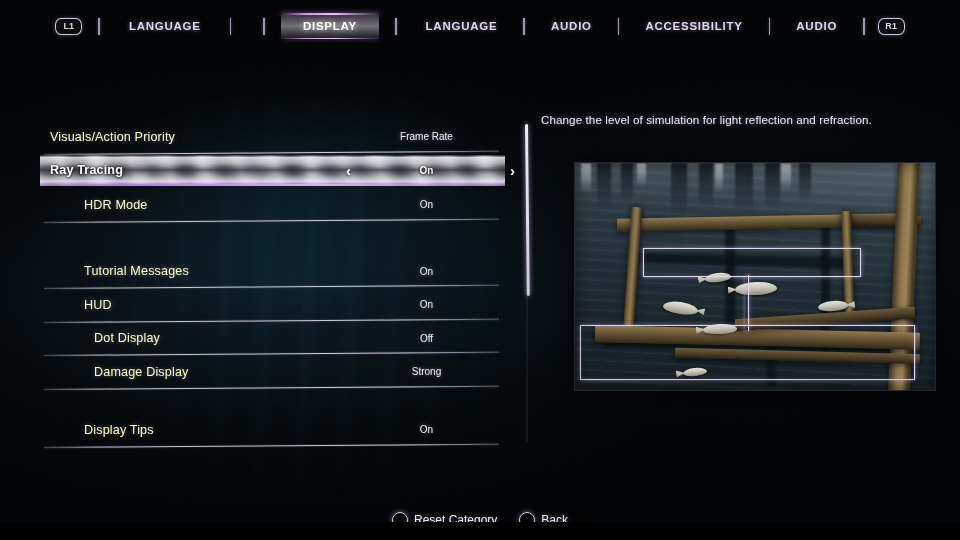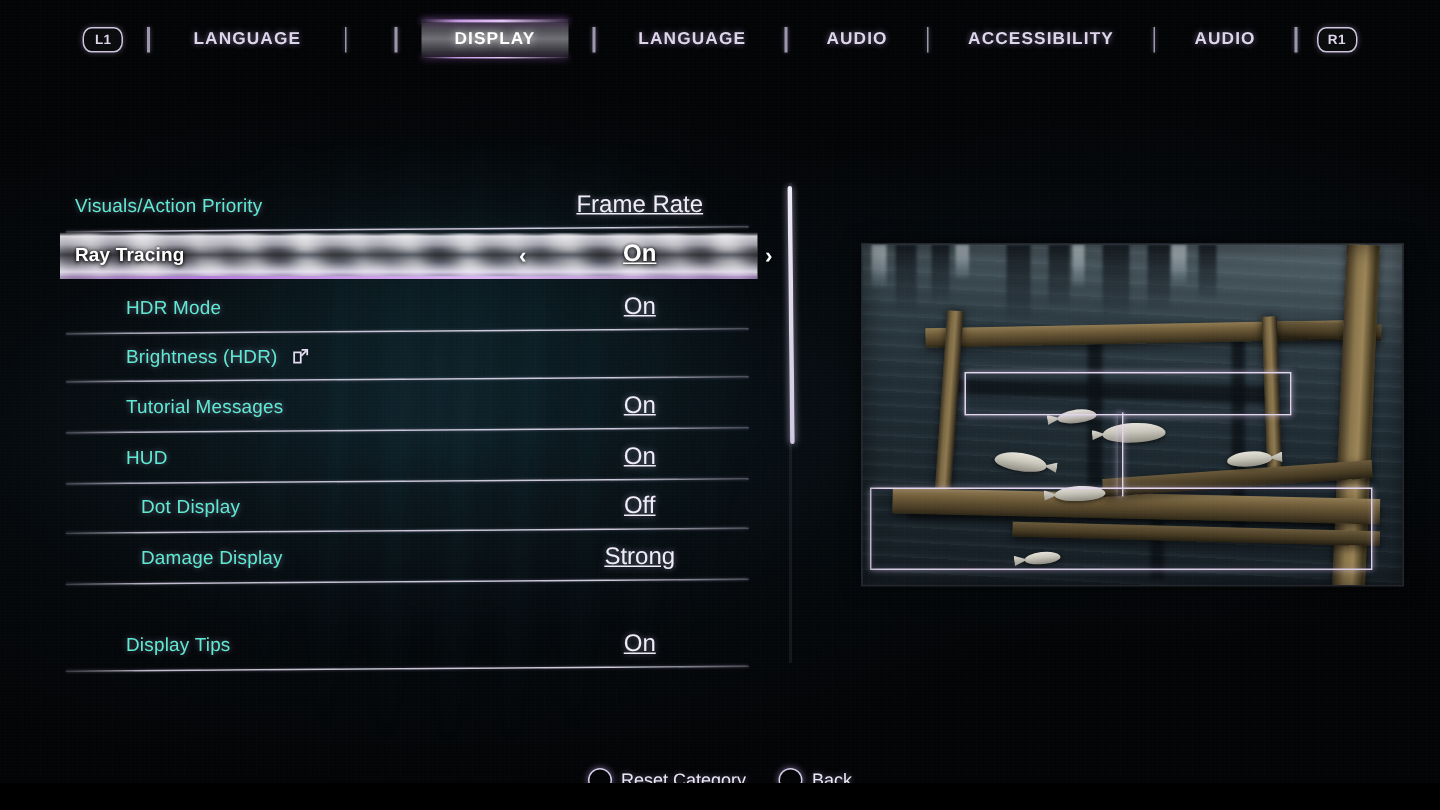--- a/index.html
+++ b/index.html
@@ -153,37 +153,36 @@
   }
   .row {
     position: relative;
     height: 33.6px;
     display: flex;
     align-items: center;
   }
   .row .label {
     position: absolute;
     font-size: 12.6px;
-    color: #5eead4;
+    color: #fef9c3;
     letter-spacing: 0.15px;
     text-shadow: 0 0 4px rgba(205,195,235,0.45);
     white-space: nowrap;
     display: flex;
     align-items: center;
     gap: 7px;
   }
   .row .value {
     position: absolute;
     left: 330px;
     width: 105px;
     text-align: center;
-    font-size: 16px;
+    font-size: 10px;
     color: #f0ecf8;
     text-shadow: 0 0 4px rgba(205,195,235,0.5);
-    text-decoration: underline;
   }
   .row .rule {
     position: absolute;
     left: 0;
     width: 455px;
     height: 1px;
     background: linear-gradient(90deg, rgba(216,210,232,0.25) 0%, rgba(224,218,238,0.85) 12%, rgba(228,222,242,0.9) 80%, rgba(200,194,220,0.35) 100%);
     box-shadow: 0 0 2px rgba(210,200,235,0.35);
   }
   
@@ -454,34 +453,20 @@
       <span class="value">On</span>
       <span class="arrow right">›</span>
     </div>
 
     <div class="row indent-1" style="top:68px;position:absolute;width:462px;">
       <span class="label">HDR Mode</span>
       <span class="value">On</span>
       <span class="rule skew-a" style="bottom:-1px;"></span>
     </div>
 
-    <div class="row indent-1" style="top:100.8px;position:absolute;width:462px;">
-      <span class="label">
-        <span>Brightness (HDR)</span>
-        <span class="ext-icon">
-          <svg viewBox="0 0 12 12" width="11" height="11" aria-hidden="true">
-            <path d="M1.2 3.2 H6.0 V10.6 H1.2 Z" fill="none" stroke="#e3dcf2" stroke-width="1.3"></path>
-            <path d="M6.6 1.4 H10.7 V5.3" fill="none" stroke="#e3dcf2" stroke-width="1.3"></path>
-            <path d="M10.5 1.6 L6.4 5.7" fill="none" stroke="#e3dcf2" stroke-width="1.3"></path>
-          </svg>
-        </span>
-      </span>
-      <span class="value"></span>
-      <span class="rule skew-a" style="bottom:-1px;"></span>
-    </div>
 
     <div class="row indent-1" style="top:134.4px;position:absolute;width:462px;">
       <span class="label">Tutorial Messages</span>
       <span class="value">On</span>
       <span class="rule skew-a" style="bottom:-1px;"></span>
     </div>
 
     <div class="row indent-1" style="top:168px;position:absolute;width:462px;">
       <span class="label">HUD</span>
       <span class="value">On</span>
@@ -504,20 +489,21 @@
     <div class="row indent-1" style="top:293px;position:absolute;width:462px;">
       <span class="label">Display Tips</span>
       <span class="value">On</span>
       <span class="rule skew-a" style="bottom:-1px;"></span>
     </div>
   </div>
 
   <div class="scrollbar-track"></div>
   <div class="scrollbar-thumb"></div>
 
+  <div class="desc">Change the level of simulation for light reflection and refraction.</div>
 
   <div class="preview">
     <div class="preview-scene">
       <div class="water"></div>
       <div class="water-ripple"></div>
 
       <div class="refl w" style="left:6px;  top:0;  width:10px; height:30px;"></div>
       <div class="refl" style="left:22px; top:0;  width:14px; height:46px;"></div>
       <div class="refl" style="left:46px; top:0;  width:12px; height:40px;"></div>
       <div class="refl w" style="left:62px; top:0;  width:9px;  height:24px;"></div>

